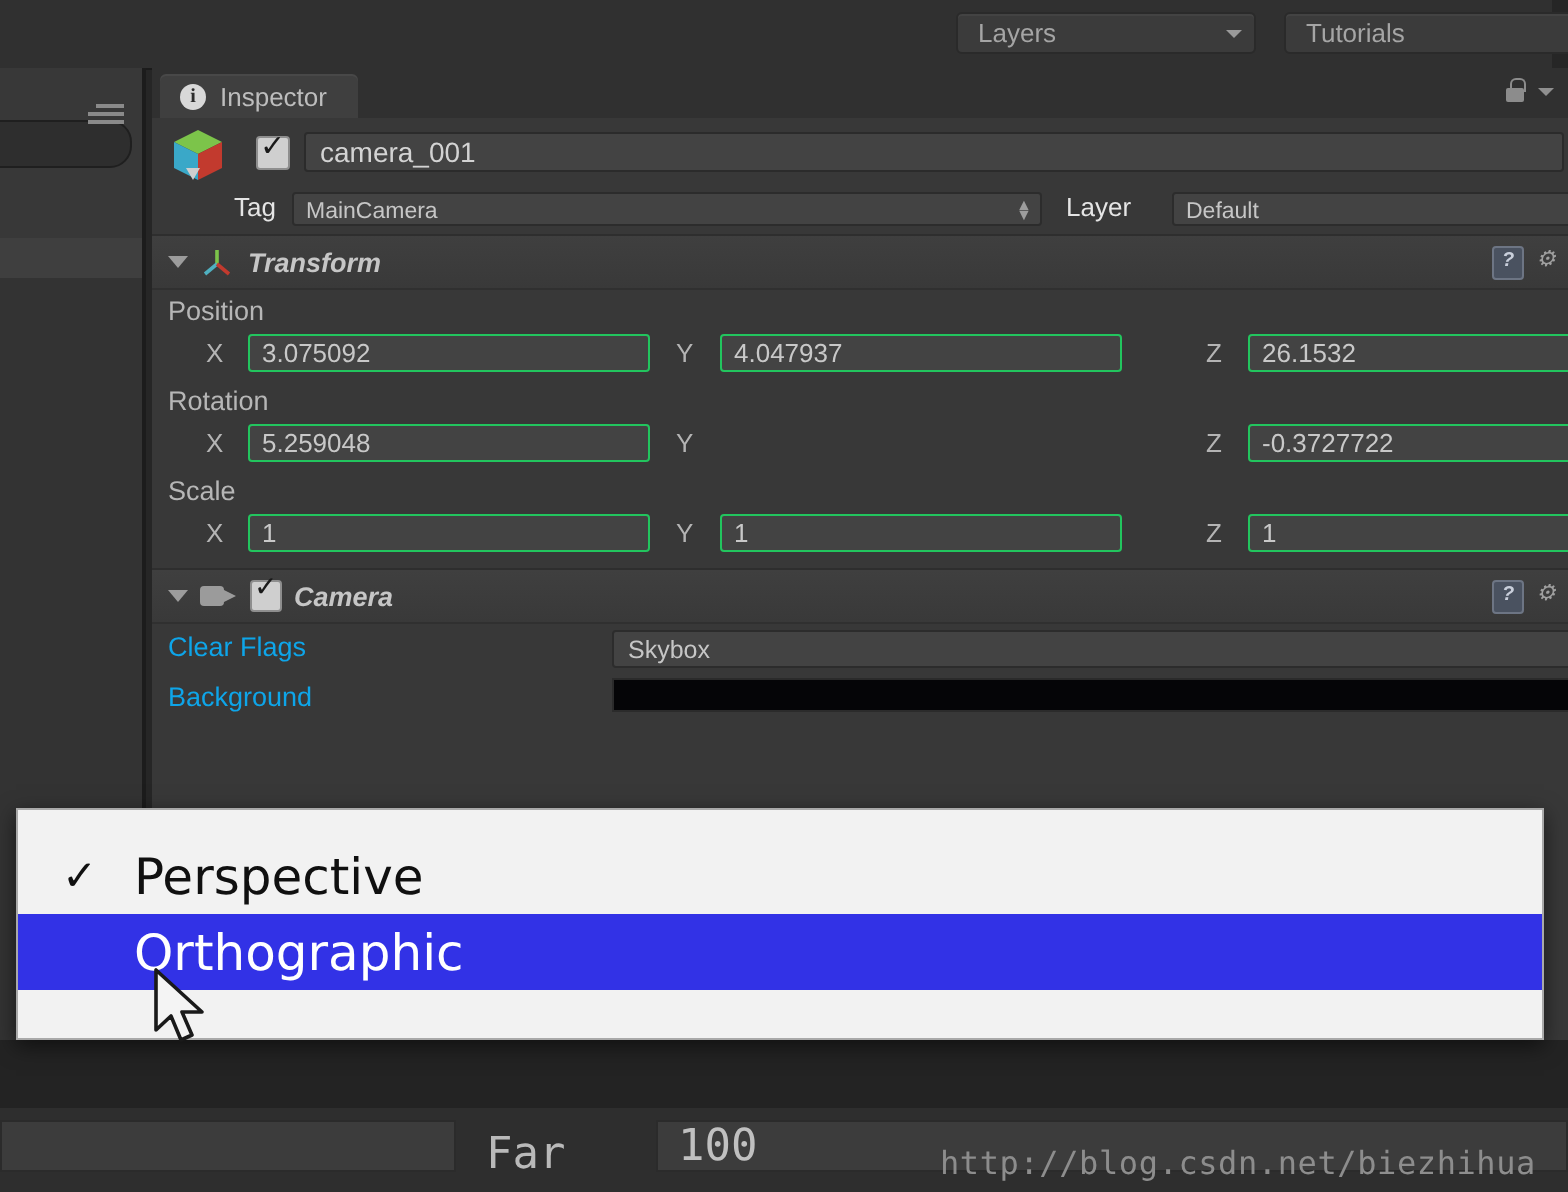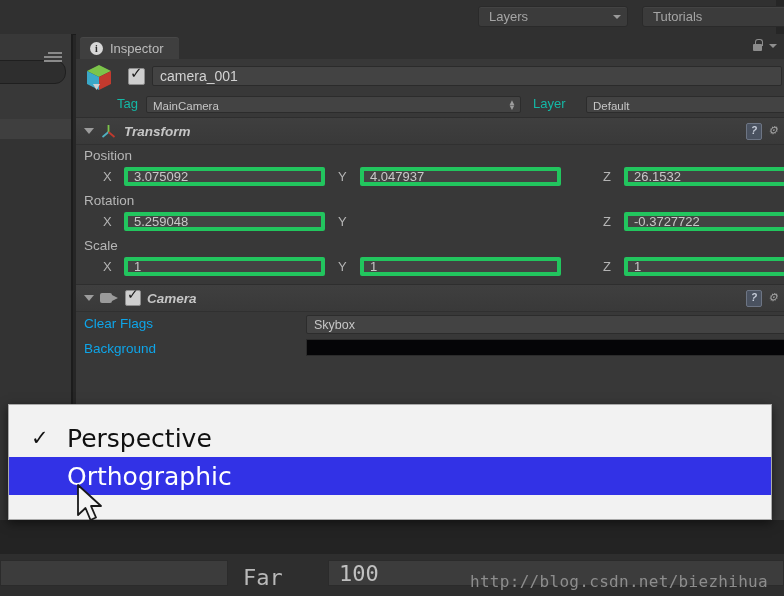--- a/index.html
+++ b/index.html
@@ -222,21 +222,21 @@
     padding-left: 7px;
     font-size: 14px;
     color: #d3d3d3;
   }
 
   
   .tag-row { position: relative; height: 24px; }
   .mini-lbl {
     position: absolute;
     font-size: 13px;
-    color: #14b8a6;
+    color: #e5e5e5;
     text-align: right;
   }
   .mini-field {
     position: absolute;
     height: 17px;
     background: #434343;
     border: 1px solid #2c2c2c;
     border-radius: 2px;
     box-sizing: border-box;
     font-size: 11.5px;
@@ -344,21 +344,21 @@
   .axis-tag {
     position: absolute;
     font-size: 13px;
     color: #b4b4b4;
   }
   .vec-field {
     position: absolute;
     top: 3px;
     height: 19px;
     background: #434343;
-    border: 4px solid #22c55e;
+    border: 1px solid #22c55e;
     border-radius: 2px;
     box-sizing: border-box;
     font-size: 13px;
     color: #c8c8c8;
     display: flex;
     align-items: center;
     padding-left: 6px;
   }
   .ax-x { left: 27px; top: 5px; }
   .fx   { left: 48px; width: 201px; }

